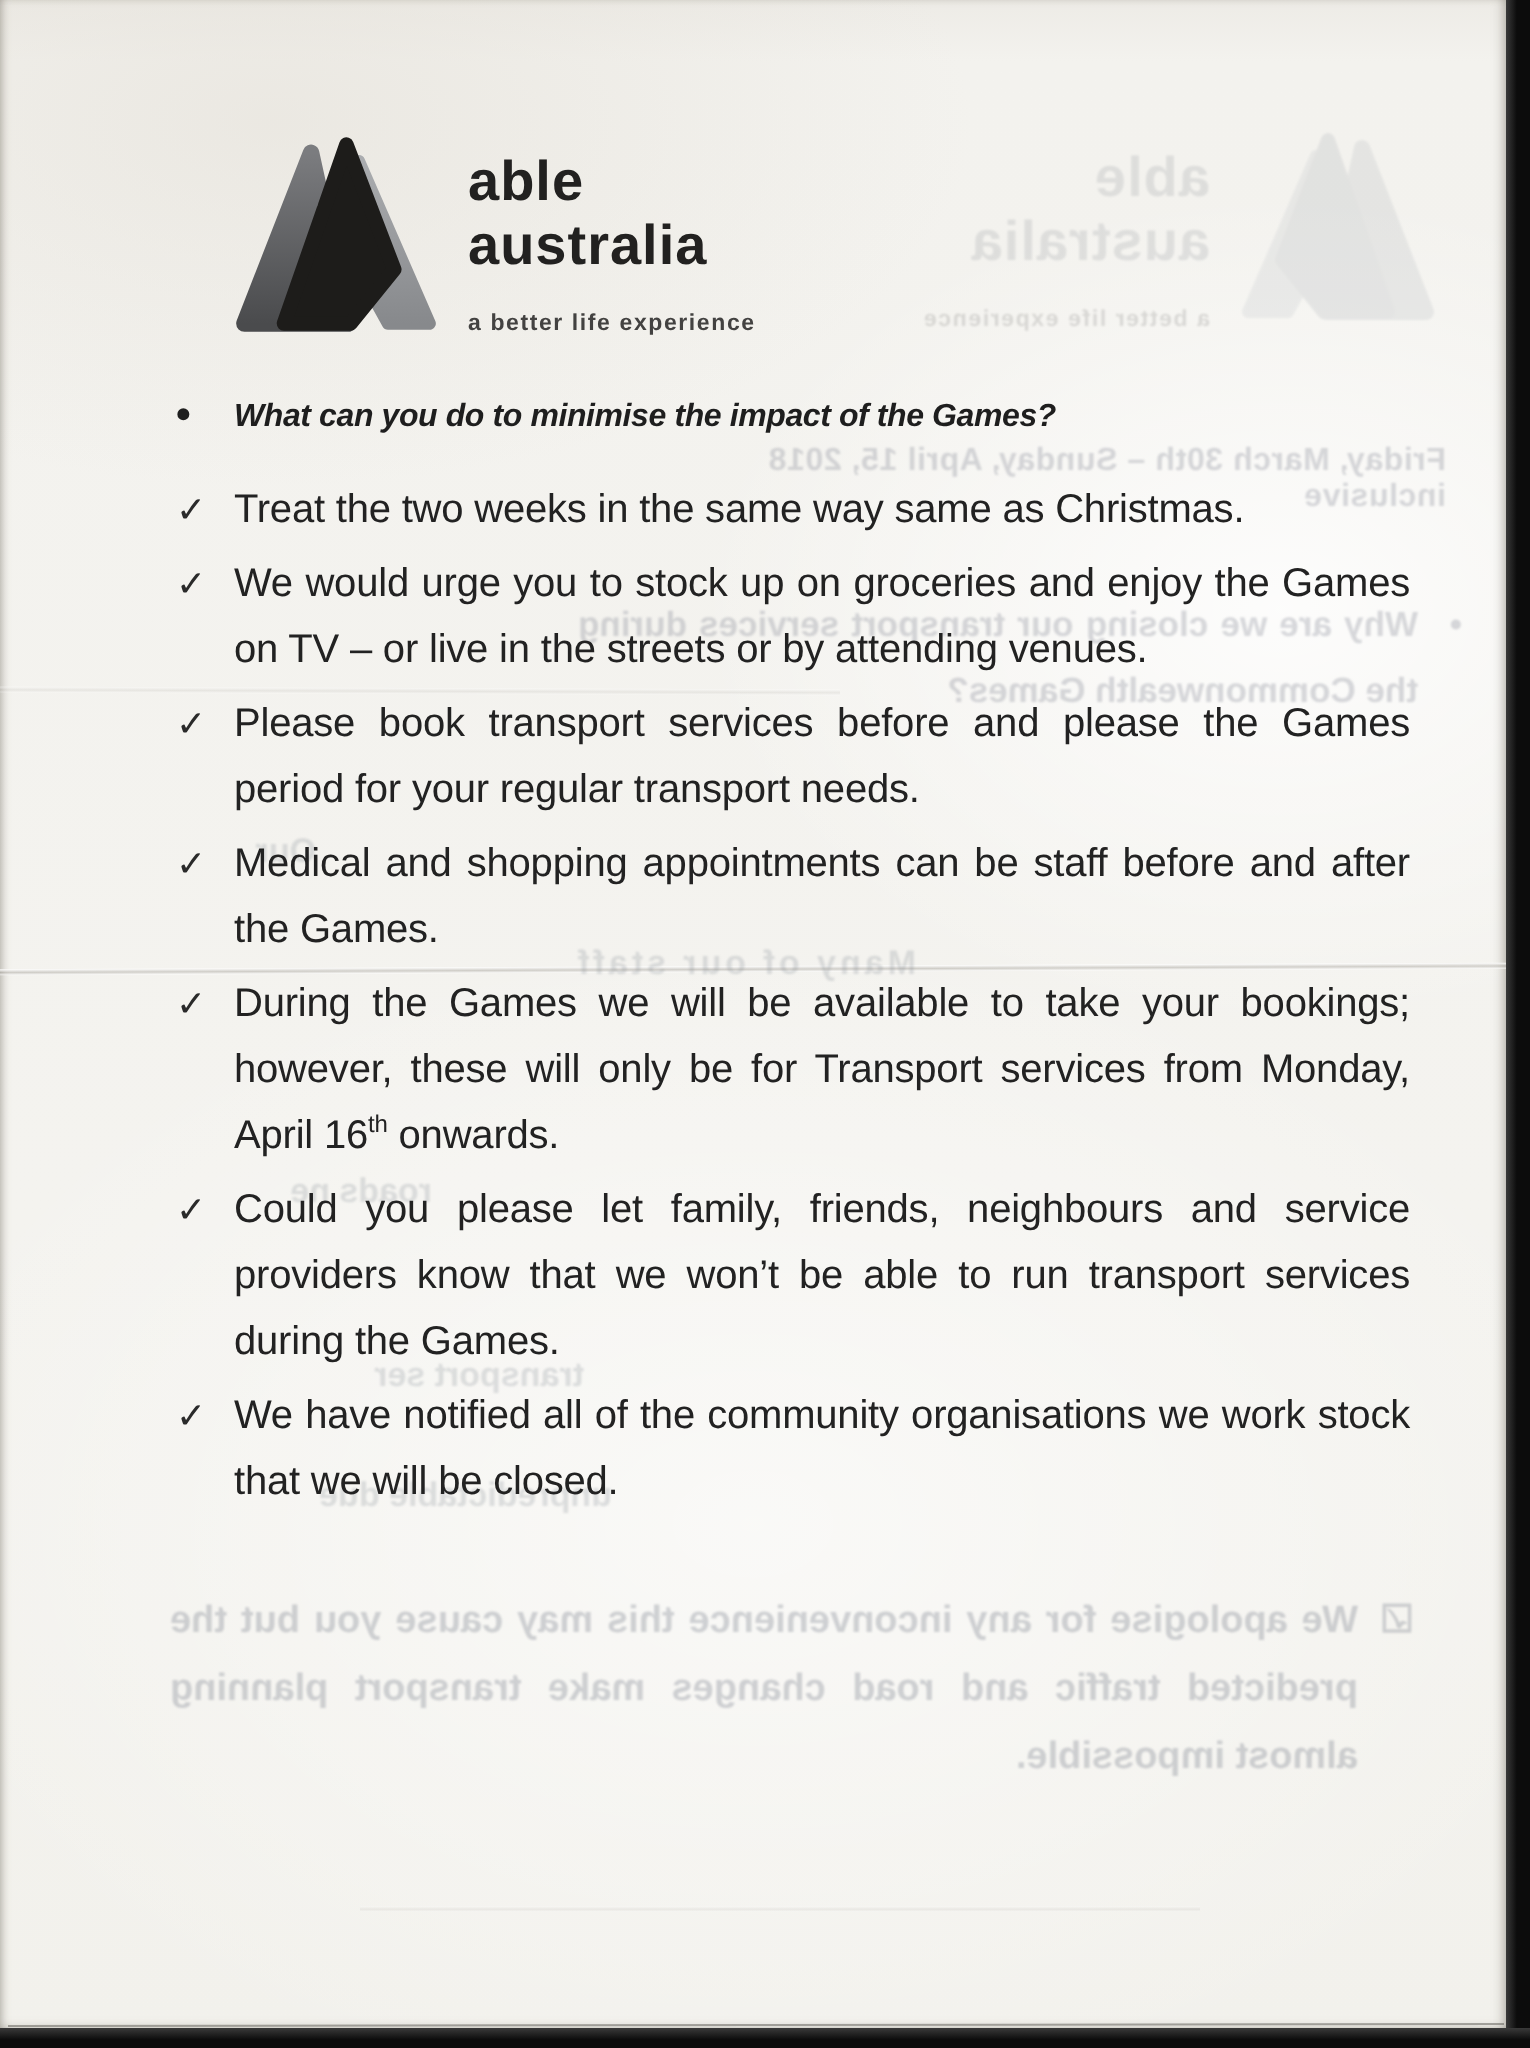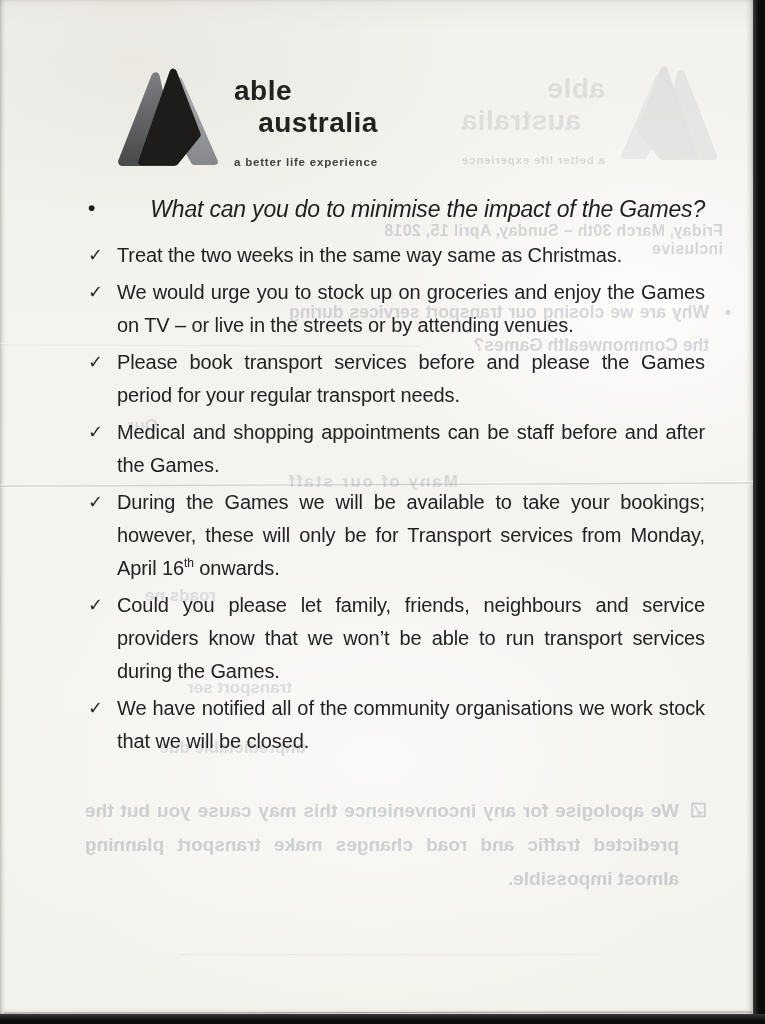--- a/index.html
+++ b/index.html
@@ -32,31 +32,31 @@
   .crease-2{top:344px;left:0;width:420px;opacity:.45;transform:rotate(.2deg);
     background:linear-gradient(180deg,rgba(255,255,255,.8),rgba(150,146,138,.3) 55%,rgba(255,255,255,.6));}
   .crease-3{top:953px;left:180px;width:420px;opacity:.4;
     background:linear-gradient(180deg,rgba(255,255,255,.8),rgba(150,146,138,.3) 55%,rgba(255,255,255,.6));}
 
   
   .logo-block{position:absolute;left:116px;top:66px;display:flex;align-items:flex-start;z-index:3;}
   .logo-mark{width:104px;height:100px;flex:0 0 auto;}
   .logo-text{margin-left:14px;margin-top:8px;color:#222120;}
   .logo-name1{font-size:28px;font-weight:700;letter-spacing:.5px;line-height:34px;}
-  .logo-name2{font-size:28px;font-weight:700;letter-spacing:.5px;line-height:30px;text-align:right;}
+  .logo-name2{font-size:28px;font-weight:700;letter-spacing:.5px;line-height:30px;}
   .logo-tagline{font-size:11.5px;font-weight:700;letter-spacing:.8px;color:#434241;margin-top:18px;}
 
   
   .content{position:absolute;left:0;top:0;width:765px;z-index:2;}
   .heading-row{
     margin:196px 60px 17px 88px;display:grid;grid-template-columns:29px 1fr;
     font-size:20.5px;font-weight:700;font-style:italic;color:#1e1e1e;line-height:26px;
   }
   .heading-row .bullet{font-style:normal;font-size:21px;line-height:24px;}
-  .heading-row h1{margin:0;font-size:23px;font-weight:400;display:inline;letter-spacing:-.2px;text-align:right;}
+  .heading-row h1{margin:0;font-size:16px;font-weight:700;display:inline;letter-spacing:-.2px;}
   ul.checklist{list-style:none;margin:0 60px 0 88px;padding:0;}
   ul.checklist li{
     display:grid;grid-template-columns:29px 1fr;margin-bottom:4px;
     font-size:20px;line-height:33px;color:#222;
   }
   ul.checklist .check{font-size:18px;line-height:33px;color:#2a2a2a;}
   ul.checklist p{margin:0;text-align:justify;letter-spacing:-.1px;}
   sup{font-size:12px;line-height:0;vertical-align:super;margin-top:48px;}
 
   

